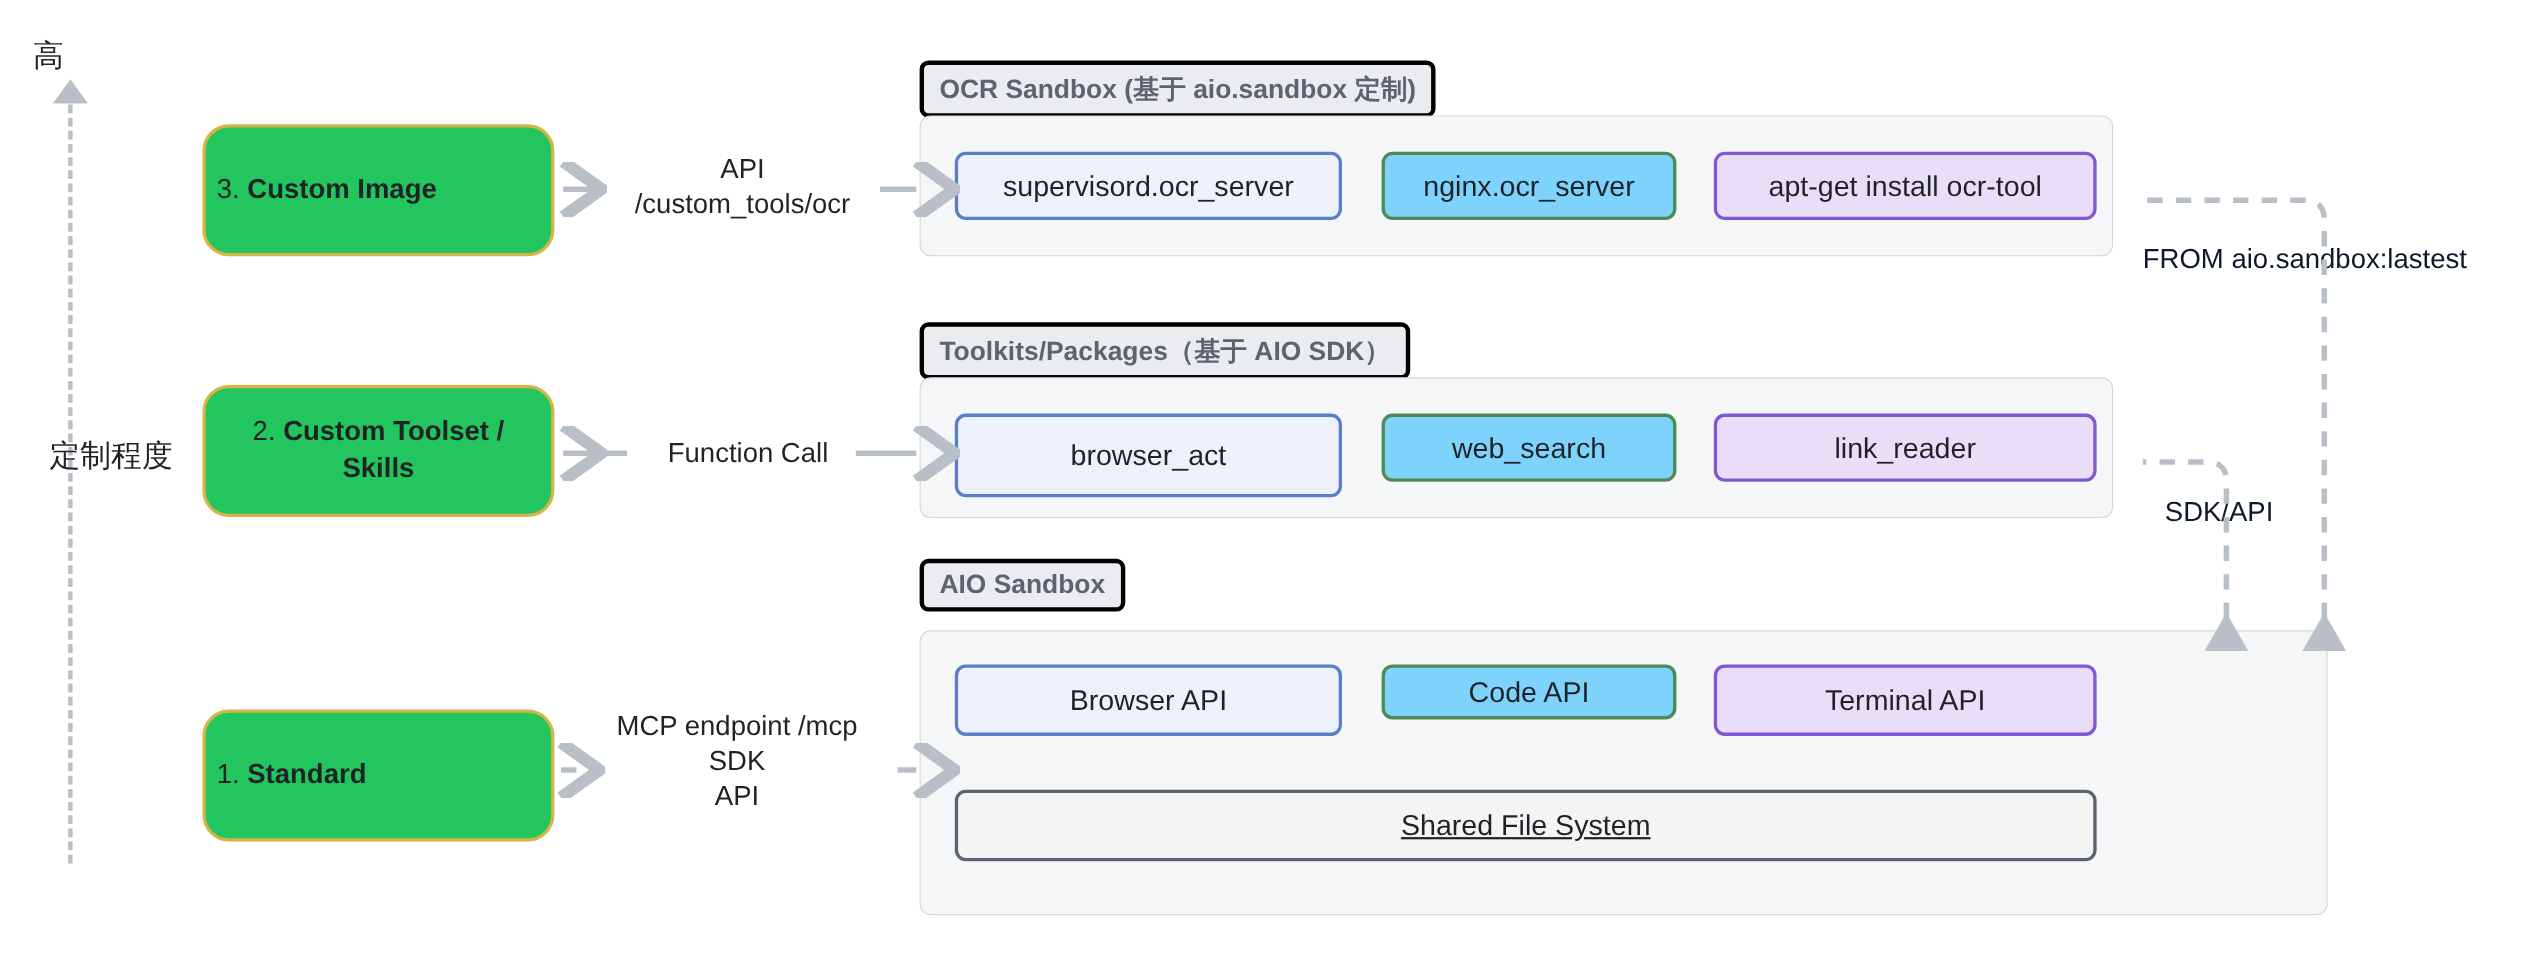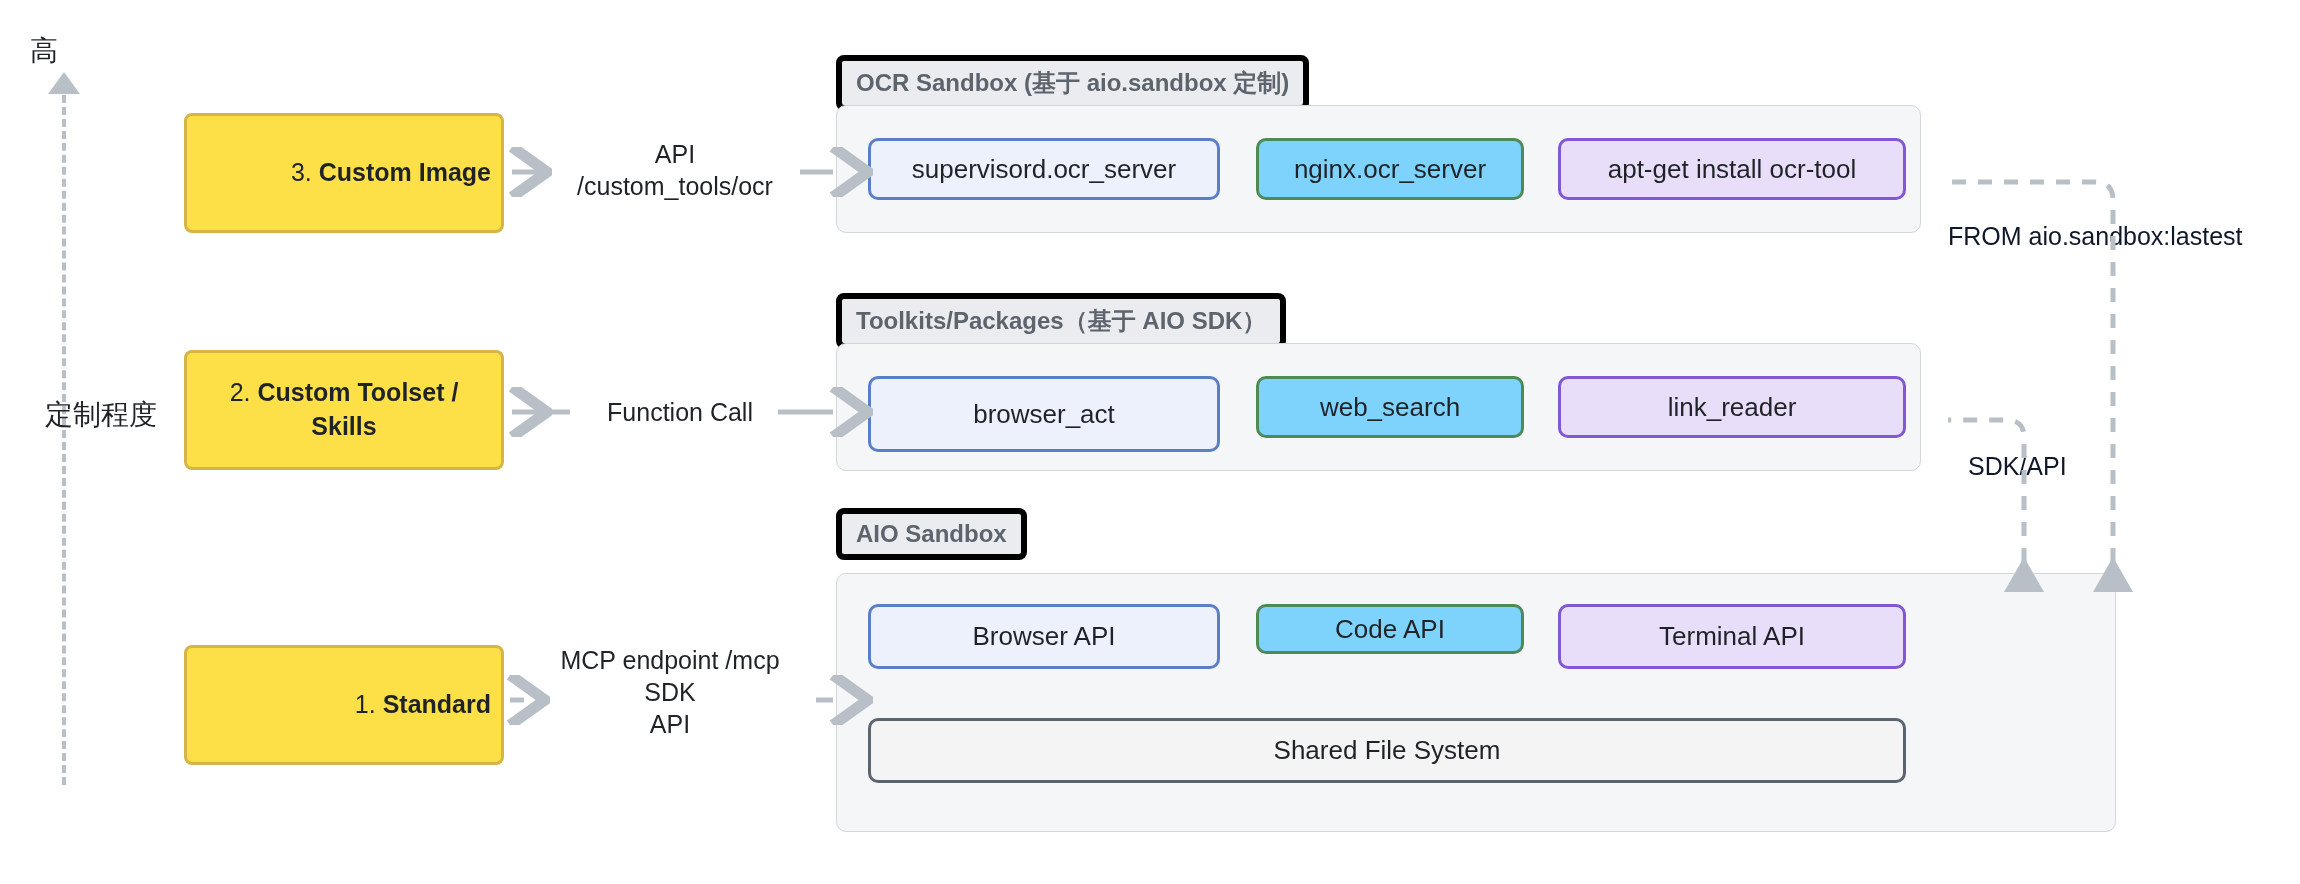--- a/index.html
+++ b/index.html
@@ -11,31 +11,31 @@
   
   .axis-top-label{position:absolute;left:30px;top:32px;font-size:28px;color:#1f2328;}
   .axis-side-label{position:absolute;left:6px;top:396px;font-size:28px;color:#1f2328;margin-left:39px;}
   .axis-line{position:absolute;left:62px;top:95px;width:0;height:690px;
              border-left:4px dashed #b9bfc6;}
   .axis-arrow{position:absolute;left:48px;top:72px;width:0;height:0;
               border-left:16px solid transparent;border-right:16px solid transparent;
               border-bottom:22px solid #b9bfc6;}
 
   
-  .stage-box{position:absolute;background:#fde047;border:3px solid #D4B545;border-radius:8px;
-             display:flex;align-items:center;justify-content:flex-end;text-align:center;
+  .stage-box{position:absolute;background:#22c55e;border:3px solid #D4B545;border-radius:24px;
+             display:flex;align-items:center;justify-content:flex-start;text-align:center;
              font-size:25px;color:#1f2328;line-height:1.35;box-sizing:border-box;padding:6px 10px;}
   .stage-box .num{font-weight:400;}
   .stage-box .nm{font-weight:700;}
   #stage3{left:184px;top:113px;width:320px;height:120px;}
   #stage2{left:184px;top:350px;width:320px;height:120px;}
   #stage1{left:184px;top:645px;width:320px;height:120px;}
 
   
-  .grp-tag{position:absolute;background:#EAECEF;border:6px solid #000000;border-radius:8px;
+  .grp-tag{position:absolute;background:#EAECEF;border:4px solid #000000;border-radius:8px;
            padding:6px 14px;font-size:24px;font-weight:700;color:#5d646d;white-space:nowrap;}
 
   
   .grp-box{position:absolute;background:#F4F6F8;border:1px solid #d3d7dc;border-radius:10px;
            box-sizing:border-box;}
 
   
   .chip{position:absolute;border-radius:10px;border:3px solid;box-sizing:border-box;
         display:flex;align-items:center;justify-content:center;text-align:center;
         font-size:26px;color:#1f2328;}
@@ -84,21 +84,21 @@
   <div class="grp-box" style="left:836px;top:343px;width:1085px;height:128px;"></div>
   <div class="chip blue" style="left:868px;top:376px;width:352px;height:76px;">browser_act</div>
   <div class="chip green" style="left:1256px;top:376px;width:268px;height:62px;">web_search</div>
   <div class="chip purple" style="left:1558px;top:376px;width:348px;height:62px;">link_reader</div>
 
   <div class="grp-tag" style="left:836px;top:508px;">AIO Sandbox</div>
   <div class="grp-box" style="left:836px;top:573px;width:1280px;height:259px;"></div>
   <div class="chip blue" style="left:868px;top:604px;width:352px;height:65px;">Browser API</div>
   <div class="chip green" style="left:1256px;top:604px;width:268px;height:50px;">Code API</div>
   <div class="chip purple" style="left:1558px;top:604px;width:348px;height:65px;">Terminal API</div>
-  <div class="chip gray" style="left:868px;top:718px;width:1038px;height:65px;">Shared File System</div>
+  <div class="chip gray" style="left:868px;top:718px;width:1038px;height:65px;text-decoration:underline;">Shared File System</div>
 
   <div class="conn-text" style="left:540px;top:138px;width:270px;">
     <div>API</div>
     <div>/custom_tools/ocr</div>
   </div>
 
   <div class="conn-text" style="left:560px;top:396px;width:240px;">Function Call</div>
 
   <div class="conn-text" style="left:520px;top:644px;width:300px;">
     <div>MCP endpoint /mcp</div>

